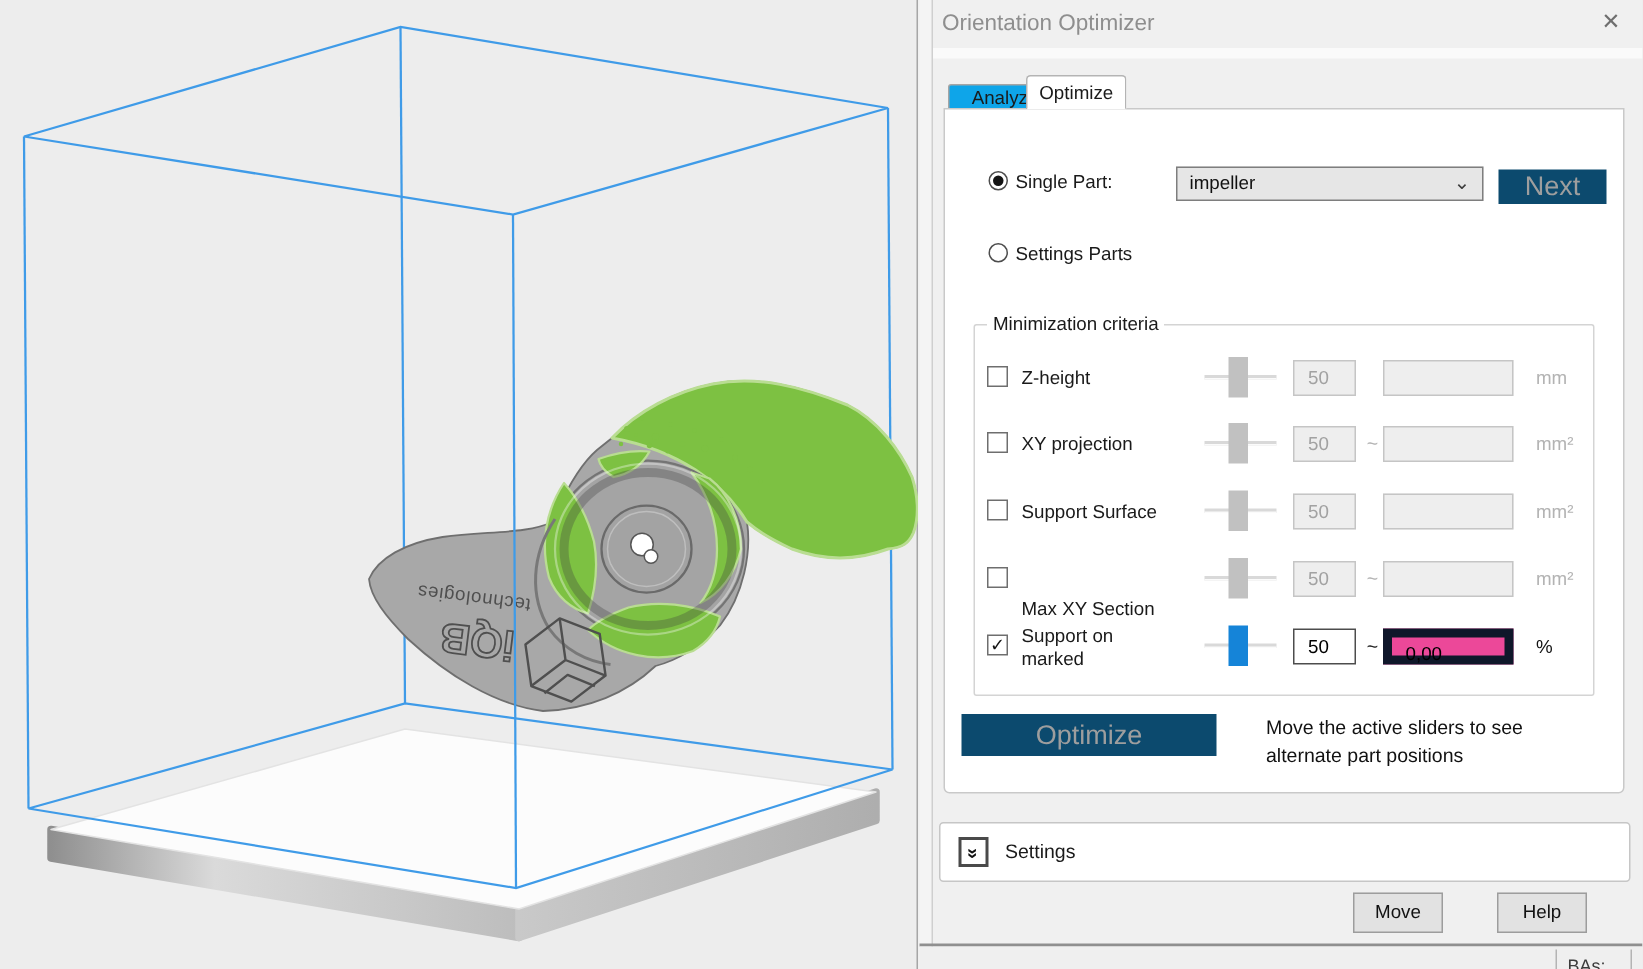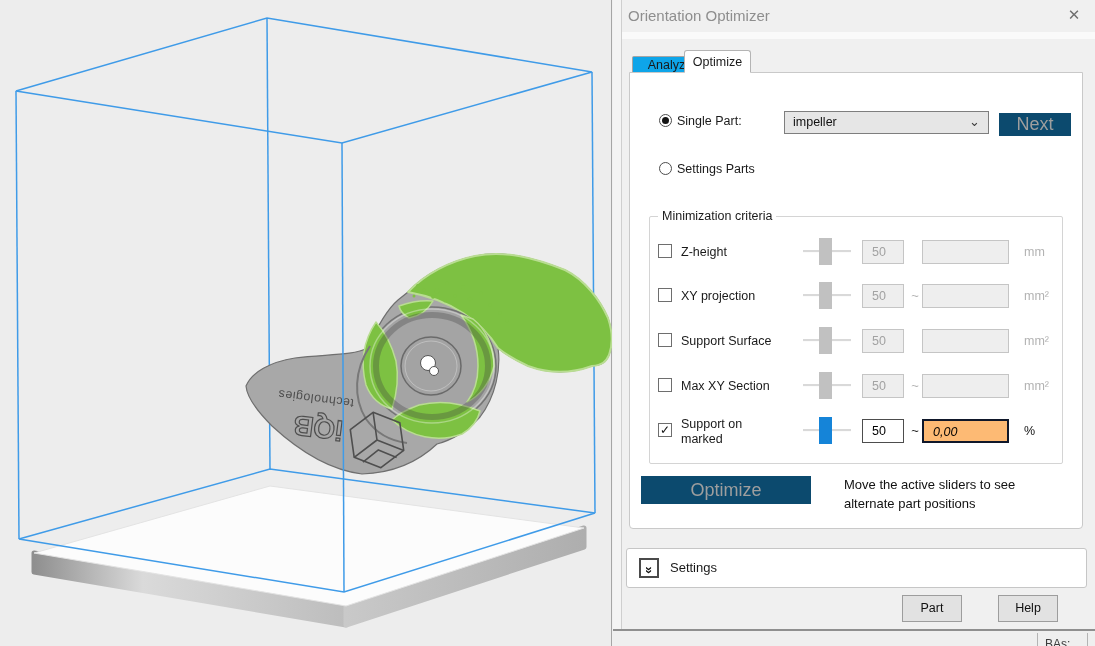--- a/index.html
+++ b/index.html
@@ -43,21 +43,21 @@
   .crit-label { position:absolute; left:31px; top:15px; width:84px; font-size:12.5px; color:#1a1a1a; line-height:15px; }
   .slider { position:absolute; left:153px; top:0; width:48px; height:44px; }
   .slider .track { position:absolute; left:0; top:20px; width:48px; height:3px; background:#d9d9d9; border-bottom:1px solid #fbfbfb; }
   .slider .thumb { position:absolute; left:16px; top:8px; width:13px; height:27px; background:#c1c1c1; }
   .slider.active .thumb { background:#1584d8; }
   .valbox { position:absolute; top:10px; height:24px; font-size:12.5px; line-height:22px; padding-left:9px; }
   .valbox.small { left:212px; width:42px; }
   .valbox.wide  { left:272px; width:87px; }
   .valbox.off { background:#eeeeee; border:1px solid #c5c5c5; color:#a2a2a2; }
   .valbox.on-dark  { background:#ffffff; border:1px solid #4d4d4d; color:#000; }
-  .valbox.on-gray  { background:#fdba74; border:2px solid #0f172a; color:#000;font-style:italic; }
+  .valbox.on-gray  { background:#ec4899; border:6px solid #0f172a; color:#000; }
   .tilde { position:absolute; left:259px; top:14px; width:12px; font-size:13px; text-align:center; }
   .tilde.off { color:#b3b3b3; } .tilde.on { color:#222; }
   .unit { position:absolute; left:374px; top:15px; font-size:12.5px; }
   .unit.off { color:#b3b3b3; } .unit.on { color:#111; }
 
   #optimize-btn { position:absolute; left:11px; top:403px; width:170px; height:28px; line-height:28px; }
   .hint { position:absolute; left:214px; top:402px; font-size:13px; color:#111; line-height:19px; }
 
   
   .settings-box { position:absolute; left:4px; top:548px; width:461px; height:40px; background:#ffffff; border:1px solid #c6c6c6; border-radius:3px;text-decoration:underline; }
@@ -250,21 +250,21 @@
               <div class="thumb"></div>
             </div>
           <div class="valbox small off">50</div>
           <div class="tilde off"></div>
           <div class="valbox wide off"></div>
           <div class="unit off">mm²</div>
         </div>
 
         <div class="crit-row" style="top:147px;">
           <div class="checkbox"></div>
-          <div class="crit-label" style="width:110px;">Max XY Section</div>
+          <div class="crit-label" style="width:110px;margin-top:20px;">Max XY Section</div>
           <div class="slider">
               <div class="track"></div>
               <div class="thumb"></div>
             </div>
           <div class="valbox small off">50</div>
           <div class="tilde off">~</div>
           <div class="valbox wide off"></div>
           <div class="unit off">mm²</div>
         </div>
 
@@ -289,21 +289,21 @@
       </div>
     </div>
 
     <div class="settings-box">
       <div class="chev-btn">
         <span class="glyph">»</span>
       </div>
       <div class="settings-label">Settings</div>
     </div>
 
-    <div id="close-btn" class="push-btn">Part</div>
+    <div id="close-btn" class="push-btn">Move</div>
     <div id="help-btn" class="push-btn">Help</div>
   </div>
 
   <div id="dialog-bottom-line"></div>
   <div id="status-strip">
     <div class="vsep" style="left:424px;"></div>
     <div id="status-text">BAs:</div>
     <div class="vsep" style="left:474px;"></div>
   </div>
 

